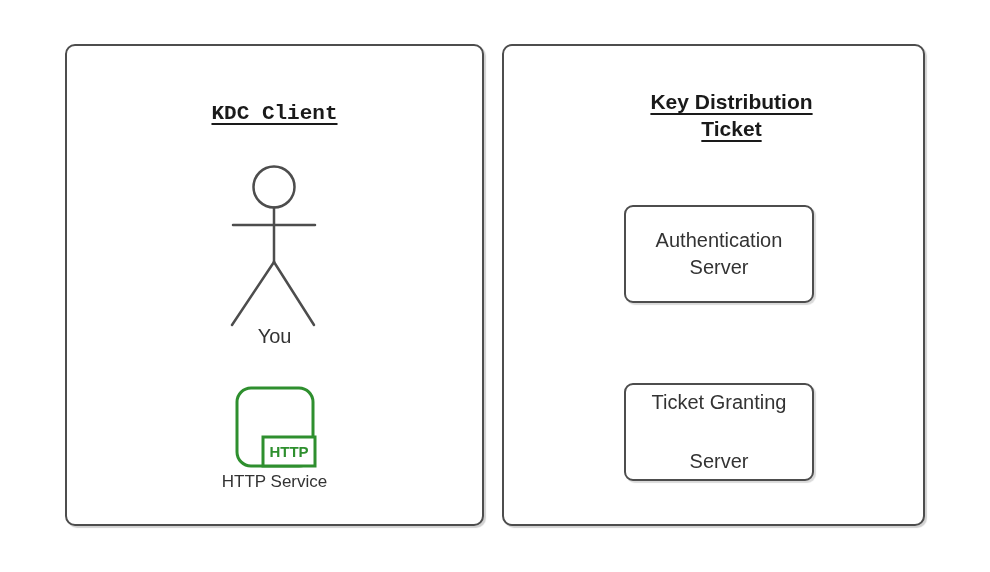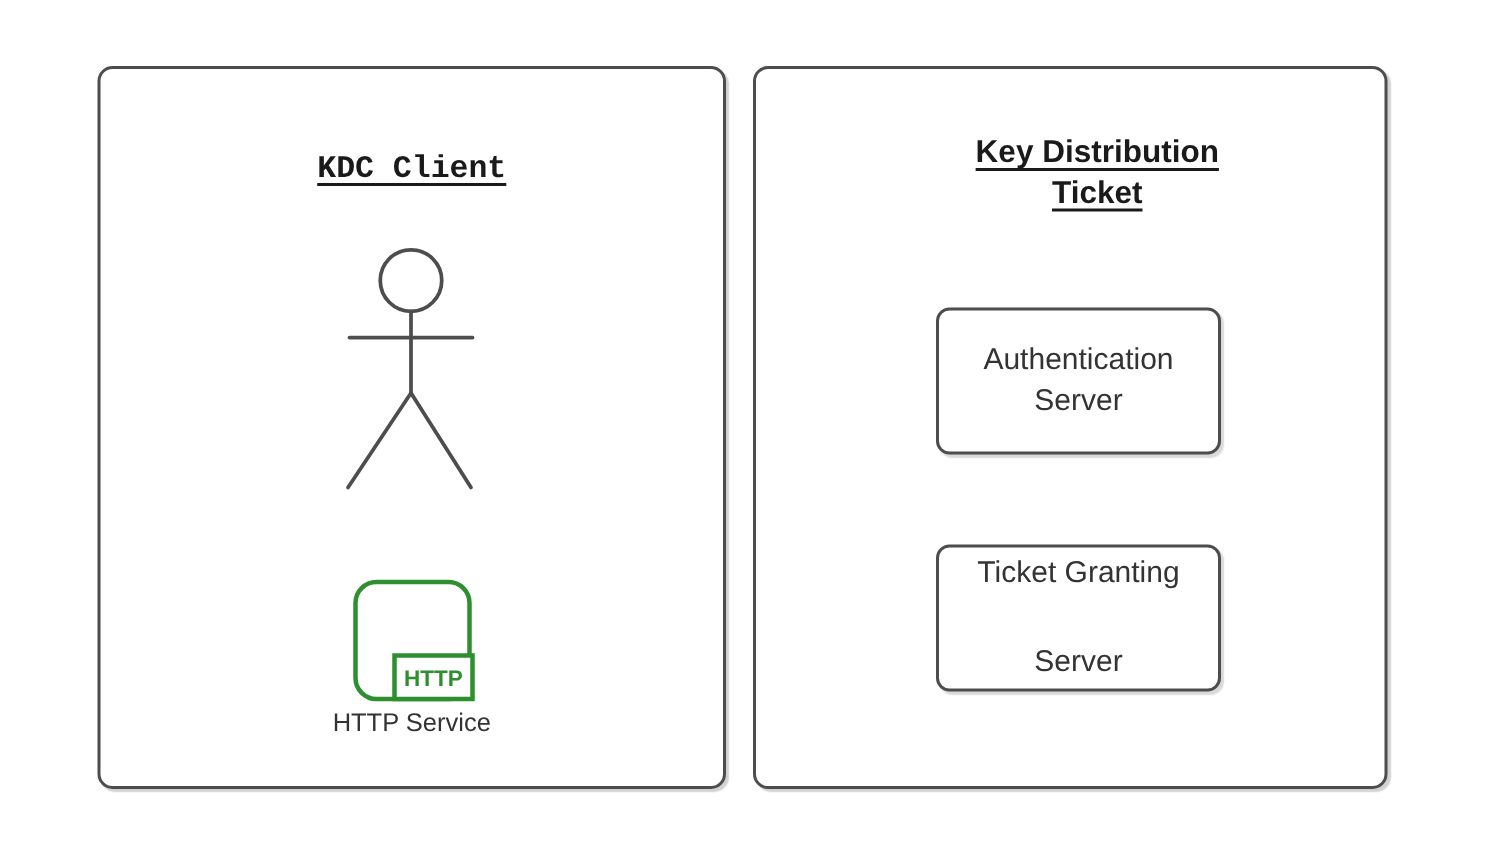--- a/index.html
+++ b/index.html
@@ -72,21 +72,21 @@
   .server-box{
     position:absolute;left:120px;width:190px;height:98px;
     background:var(--bg);
     border:2.5px solid var(--stroke);
     border-radius:9px;
     box-shadow:2px 2px 1px rgba(0,0,0,0.15);
     display:flex;flex-direction:column;
     align-items:center;justify-content:center;
   }
   .server-box.auth{top:159px;}
-  .server-box.tgs{top:317px;gap:32px;}
+  .server-box.tgs{top:337px;gap:32px;}
   .server-box .line{
     display:block;text-align:left;
     font-size:20px;line-height:27px;color:var(--label-text);
   }
 </style>
 </head>
 <body>
 
 <div class="canvas">
 
@@ -94,20 +94,21 @@
     <h2 class="panel-title single">KDC Client</h2>
 
     <svg class="actor-svg" viewBox="0 0 132 172" xmlns="http://www.w3.org/2000/svg" aria-hidden="true">
       <circle class="stroke" cx="65" cy="29" r="20.5"></circle>
       <line class="stroke" x1="65" y1="49.5" x2="65" y2="104"></line>
       <line class="stroke" x1="24" y1="67" x2="106" y2="67"></line>
       <line class="stroke" x1="65" y1="104" x2="23" y2="167"></line>
       <line class="stroke" x1="65" y1="104" x2="105" y2="167"></line>
     </svg>
 
+    <div class="actor-label">You</div>
 
     <svg class="http-svg" viewBox="0 0 92 88" xmlns="http://www.w3.org/2000/svg" aria-hidden="true">
       <rect class="g-stroke" x="7" y="5" width="76" height="78" rx="14"></rect>
       <rect class="g-fill-white" x="33" y="54" width="52" height="29"></rect>
       <text x="59" y="74" text-anchor="middle">HTTP</text>
     </svg>
 
     <div class="service-label">HTTP Service</div>
   </section>
 

